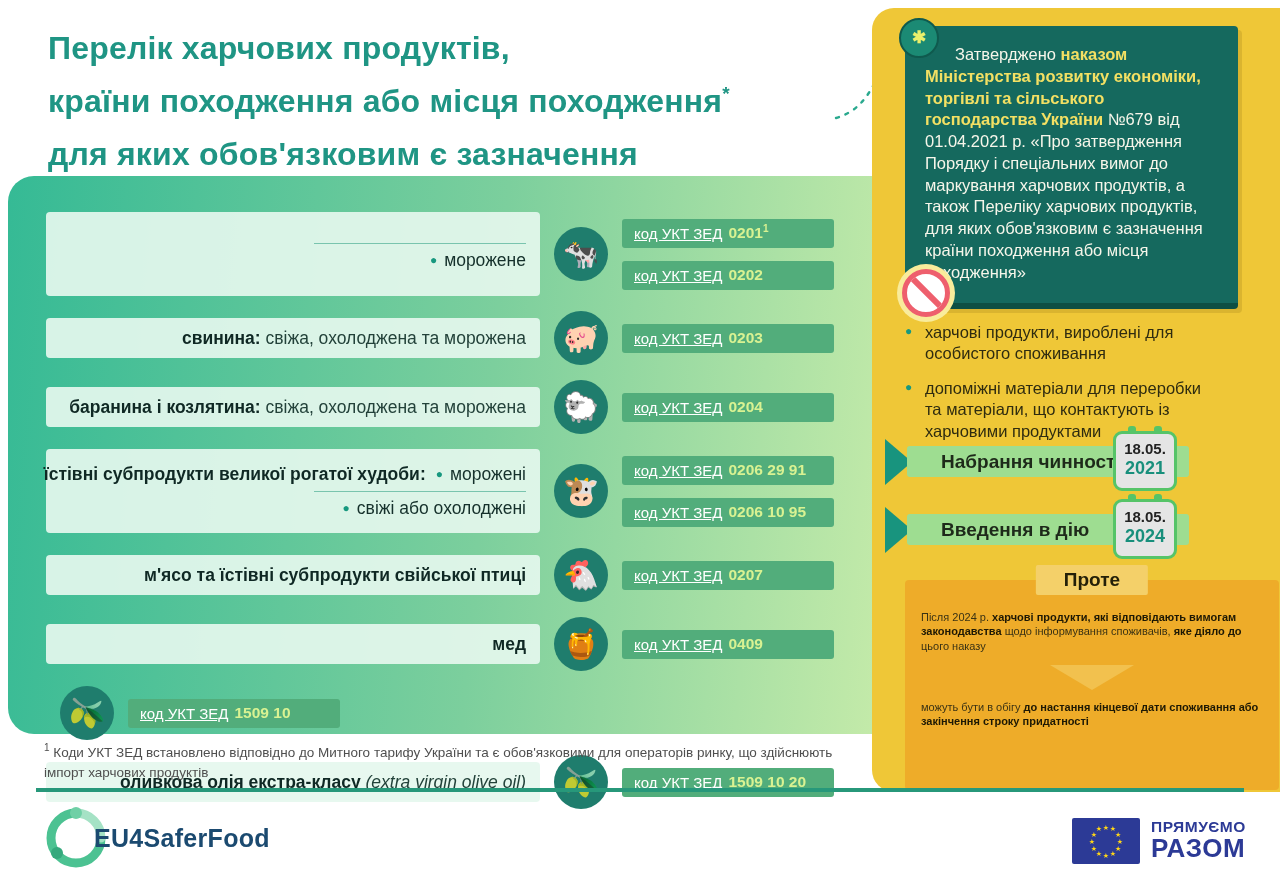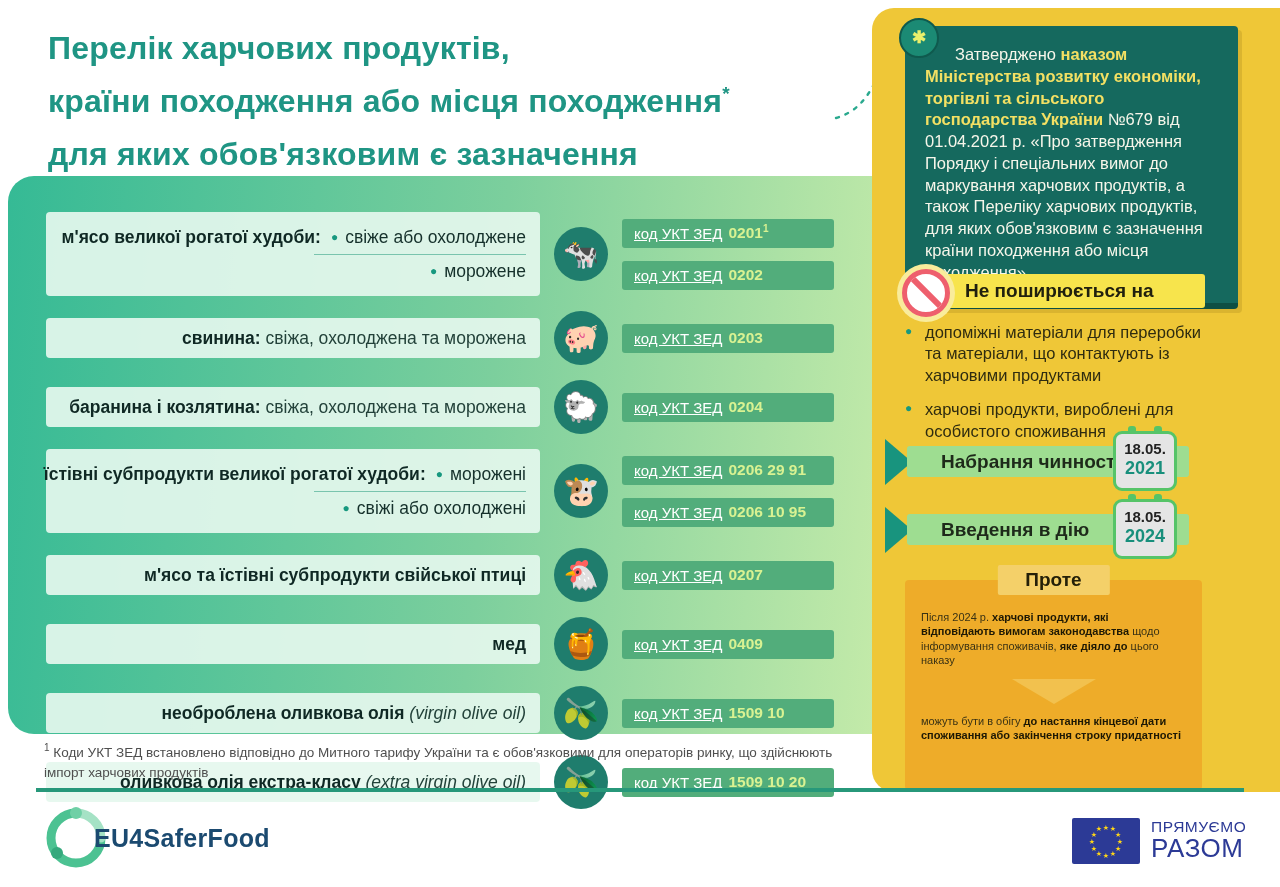--- a/index.html
+++ b/index.html
@@ -77,42 +77,42 @@
      padding-left:34px;box-sizing:border-box;}
   .cal{position:absolute;left:228px;top:-5px;width:64px;height:60px;background:#e5e5e5;
      border:3px solid #56c468;border-radius:9px;box-sizing:border-box;text-align:center;
      padding-top:6px;}
   .cal::before,.cal::after{content:"";position:absolute;top:-8px;width:8px;height:8px;
      background:#56c468;border-radius:3px;}
   .cal::before{left:12px;} .cal::after{right:12px;}
   .cal .day{font-size:15px;font-weight:bold;color:#222222;line-height:1.2;}
   .cal .year{font-size:18px;font-weight:bold;color:#188f7c;line-height:1.2;}
 
-  .however{position:absolute;left:33px;top:572px;width:297px;height:210px;background:#eeac29;
+  .however{position:absolute;left:33px;top:572px;width:374px;height:210px;background:#eeac29;
      border-radius:4px;box-sizing:border-box;}
   .however-tab{position:absolute;left:50%;transform:translateX(-50%);top:-15px;
      background:#f4d069;padding:4px 28px;font-size:19px;font-weight:bold;color:#242008;
      border-radius:2px;white-space:nowrap;}
   .however p{margin:0;padding:0 16px;color:#3a3214;font-size:11px;line-height:1.3;}
   .however p b{color:#1d1804;}
   .hp1{padding-top:30px!important;}
   .harrow{width:0;height:0;margin:12px auto 10px;border-left:42px solid transparent;
      border-right:42px solid transparent;border-top:25px solid #f2c14e;}
 
   
   .footnote{position:absolute;left:44px;top:740px;width:800px;font-size:13.5px;
      color:#4f4f4f;line-height:1.5;}
   .footnote sup{font-size:10px;}
   .divline{position:absolute;left:36px;top:788px;width:1208px;height:4px;background:#27987a;}
 
   .footer-left{position:absolute;left:44px;top:806px;display:flex;align-items:center;}
   .eu4text{margin-left:-14px;font-size:25px;font-weight:bold;color:#1b4a70;
      letter-spacing:.3px;z-index:2;}
   .footer-right{position:absolute;left:1072px;top:818px;display:flex;align-items:center;}
-  .logo-right-text{margin-left:11px;color:#2c3a96;font-weight:normal;line-height:1.05;}
+  .logo-right-text{margin-left:11px;color:#2c3a96;font-weight:bold;line-height:1.05;}
   .lr1{font-size:15.5px;letter-spacing:.5px;}
   .lr2{font-size:26px;letter-spacing:.5px;}
 </style>
 </head>
 <body>
 
 <div class="page">
 
   <div class="title">
     <div>Перелік харчових продуктів,</div>
@@ -123,21 +123,20 @@
   </div>
 
   <svg class="connector" width="92" height="100">
     <path d="M 18 90 C 58 78, 56 40, 82 16" fill="none" stroke="#2aa98e" stroke-width="2.4" stroke-dasharray="3 7" stroke-linecap="round"></path>
   </svg>
 
   <div class="green-panel">
     <div class="rows" id="product-rows">
         <div class="prow">
           <div class="bar double">
-            <div class="bline"><b class="bname">м'ясо великої рогатої худоби:</b><span class="dot">●</span><span class="var">свіже або охолоджене</span></div>
             <div class="bdiv"></div>
             <div class="bline"><span class="dot">●</span><span class="var">морожене</span></div>
           </div>
           <div class="iconcol">
             <div class="icircle">🐄</div>
           </div>
           <div class="codes">
             <div class="badge">
               <span class="blabel">код УКТ ЗЕД</span>
               <b class="bval">0201<sup>1</sup></b>
@@ -218,23 +217,20 @@
             <div class="icircle">🍯</div>
           </div>
           <div class="codes">
             <div class="badge">
               <span class="blabel">код УКТ ЗЕД</span>
               <b class="bval">0409</b>
             </div>
           </div>
         </div>
         <div class="prow">
-          <div class="bar single">
-            <div class="bline"><b class="bname">необроблена оливкова олія</b><i class="ital"> (virgin olive oil)</i></div>
-          </div>
           <div class="iconcol">
             <div class="icircle">🫒</div>
           </div>
           <div class="codes">
             <div class="badge">
               <span class="blabel">код УКТ ЗЕД</span>
               <b class="bval">1509 10</b>
             </div>
           </div>
         </div>
@@ -260,24 +256,23 @@
     <div class="decree">
       <div class="decree-badge">
         <span>✱</span>
       </div>
       <p style="margin:4px"><span class="ind"></span><span>Затверджено </span><b>наказом Міністерства розвитку економіки, торгівлі та сільського господарства України</b><span> №679 від 01.04.2021 р. «Про затвердження Порядку і спеціальних вимог до маркування харчових продуктів, а також Переліку харчових продуктів, для яких обов'язковим є зазначення країни походження або місця походження»</span></p>
     </div>
 
     <div class="no-icon">
       <div class="no-icon-inner"></div>
     </div>
-    <div class="noapply-bar">Не поширюється на</div>
     <ul class="nblist">
+      <li>харчові продукти, вироблені для особистого споживання</li>
       <li>допоміжні матеріали для переробки та матеріали, що контактують із харчовими продуктами</li>
-      <li>харчові продукти, вироблені для особистого споживання</li>
     </ul>
 
     <div class="drow d1">
       <div class="darrow"></div>
       <div class="dbar">Набрання чинності</div>
       <div class="cal">
         <div class="day">18.05.</div>
         <div class="year">2021</div>
       </div>
     </div>

